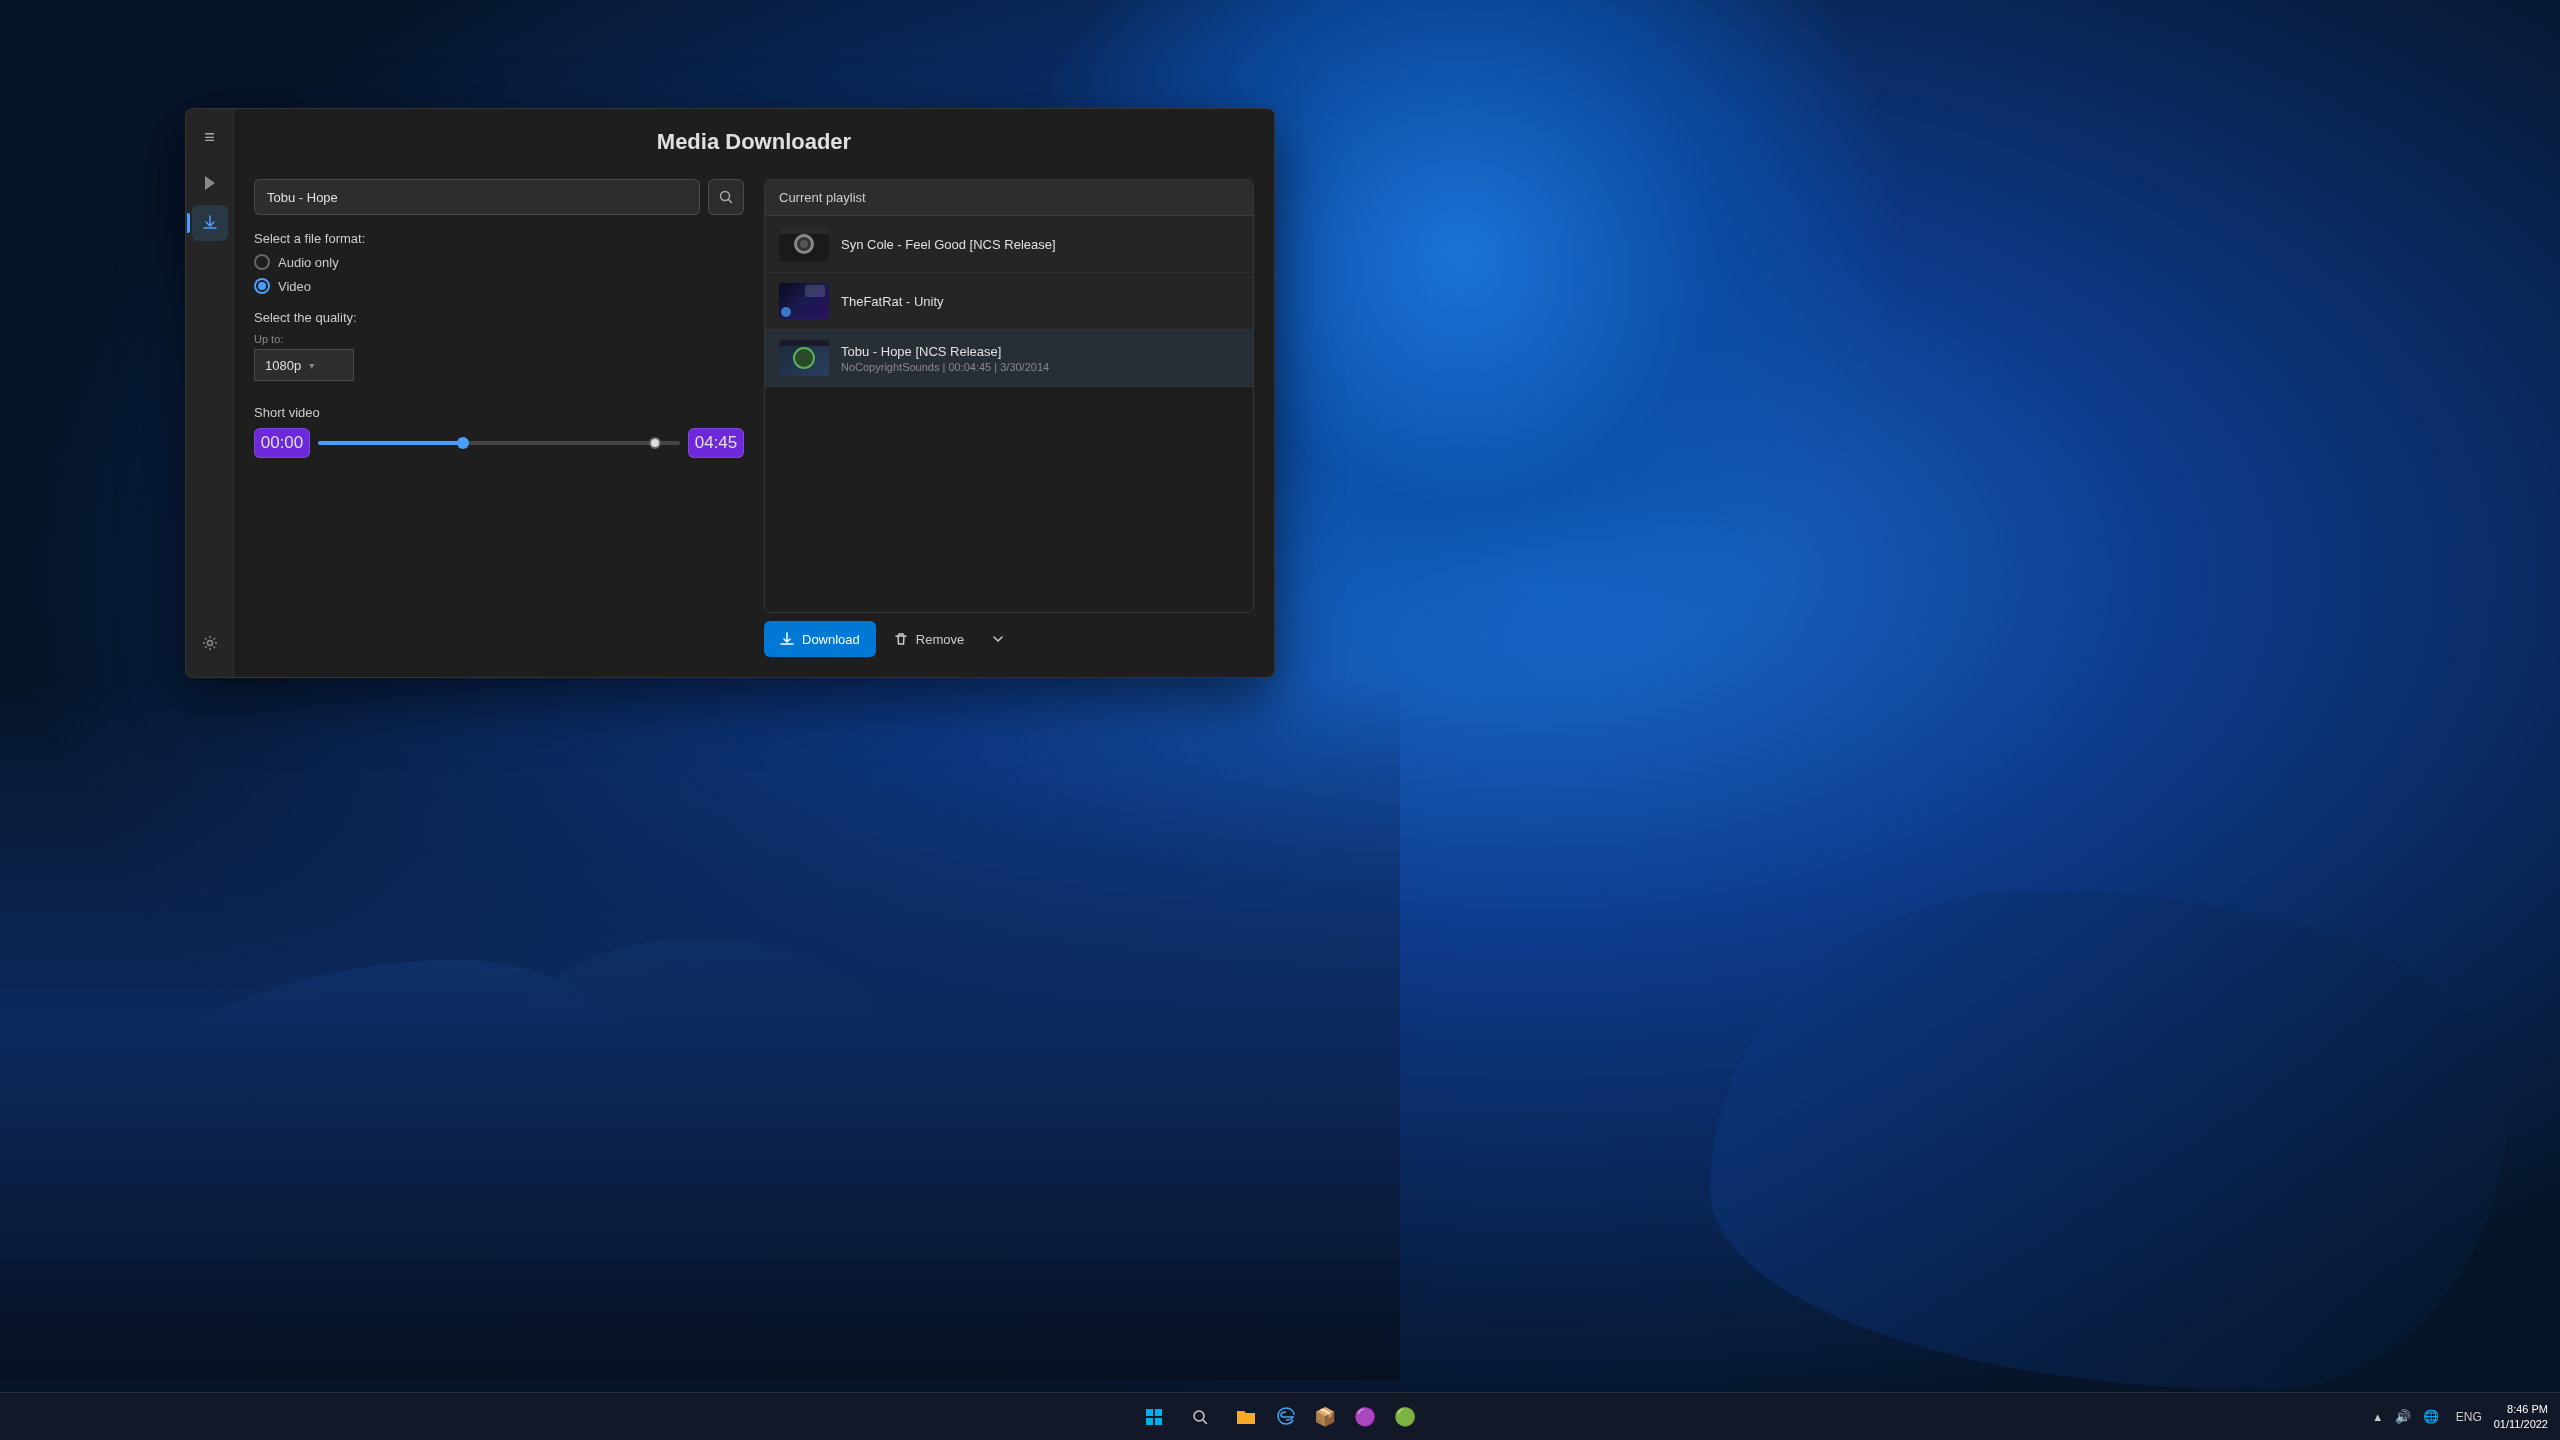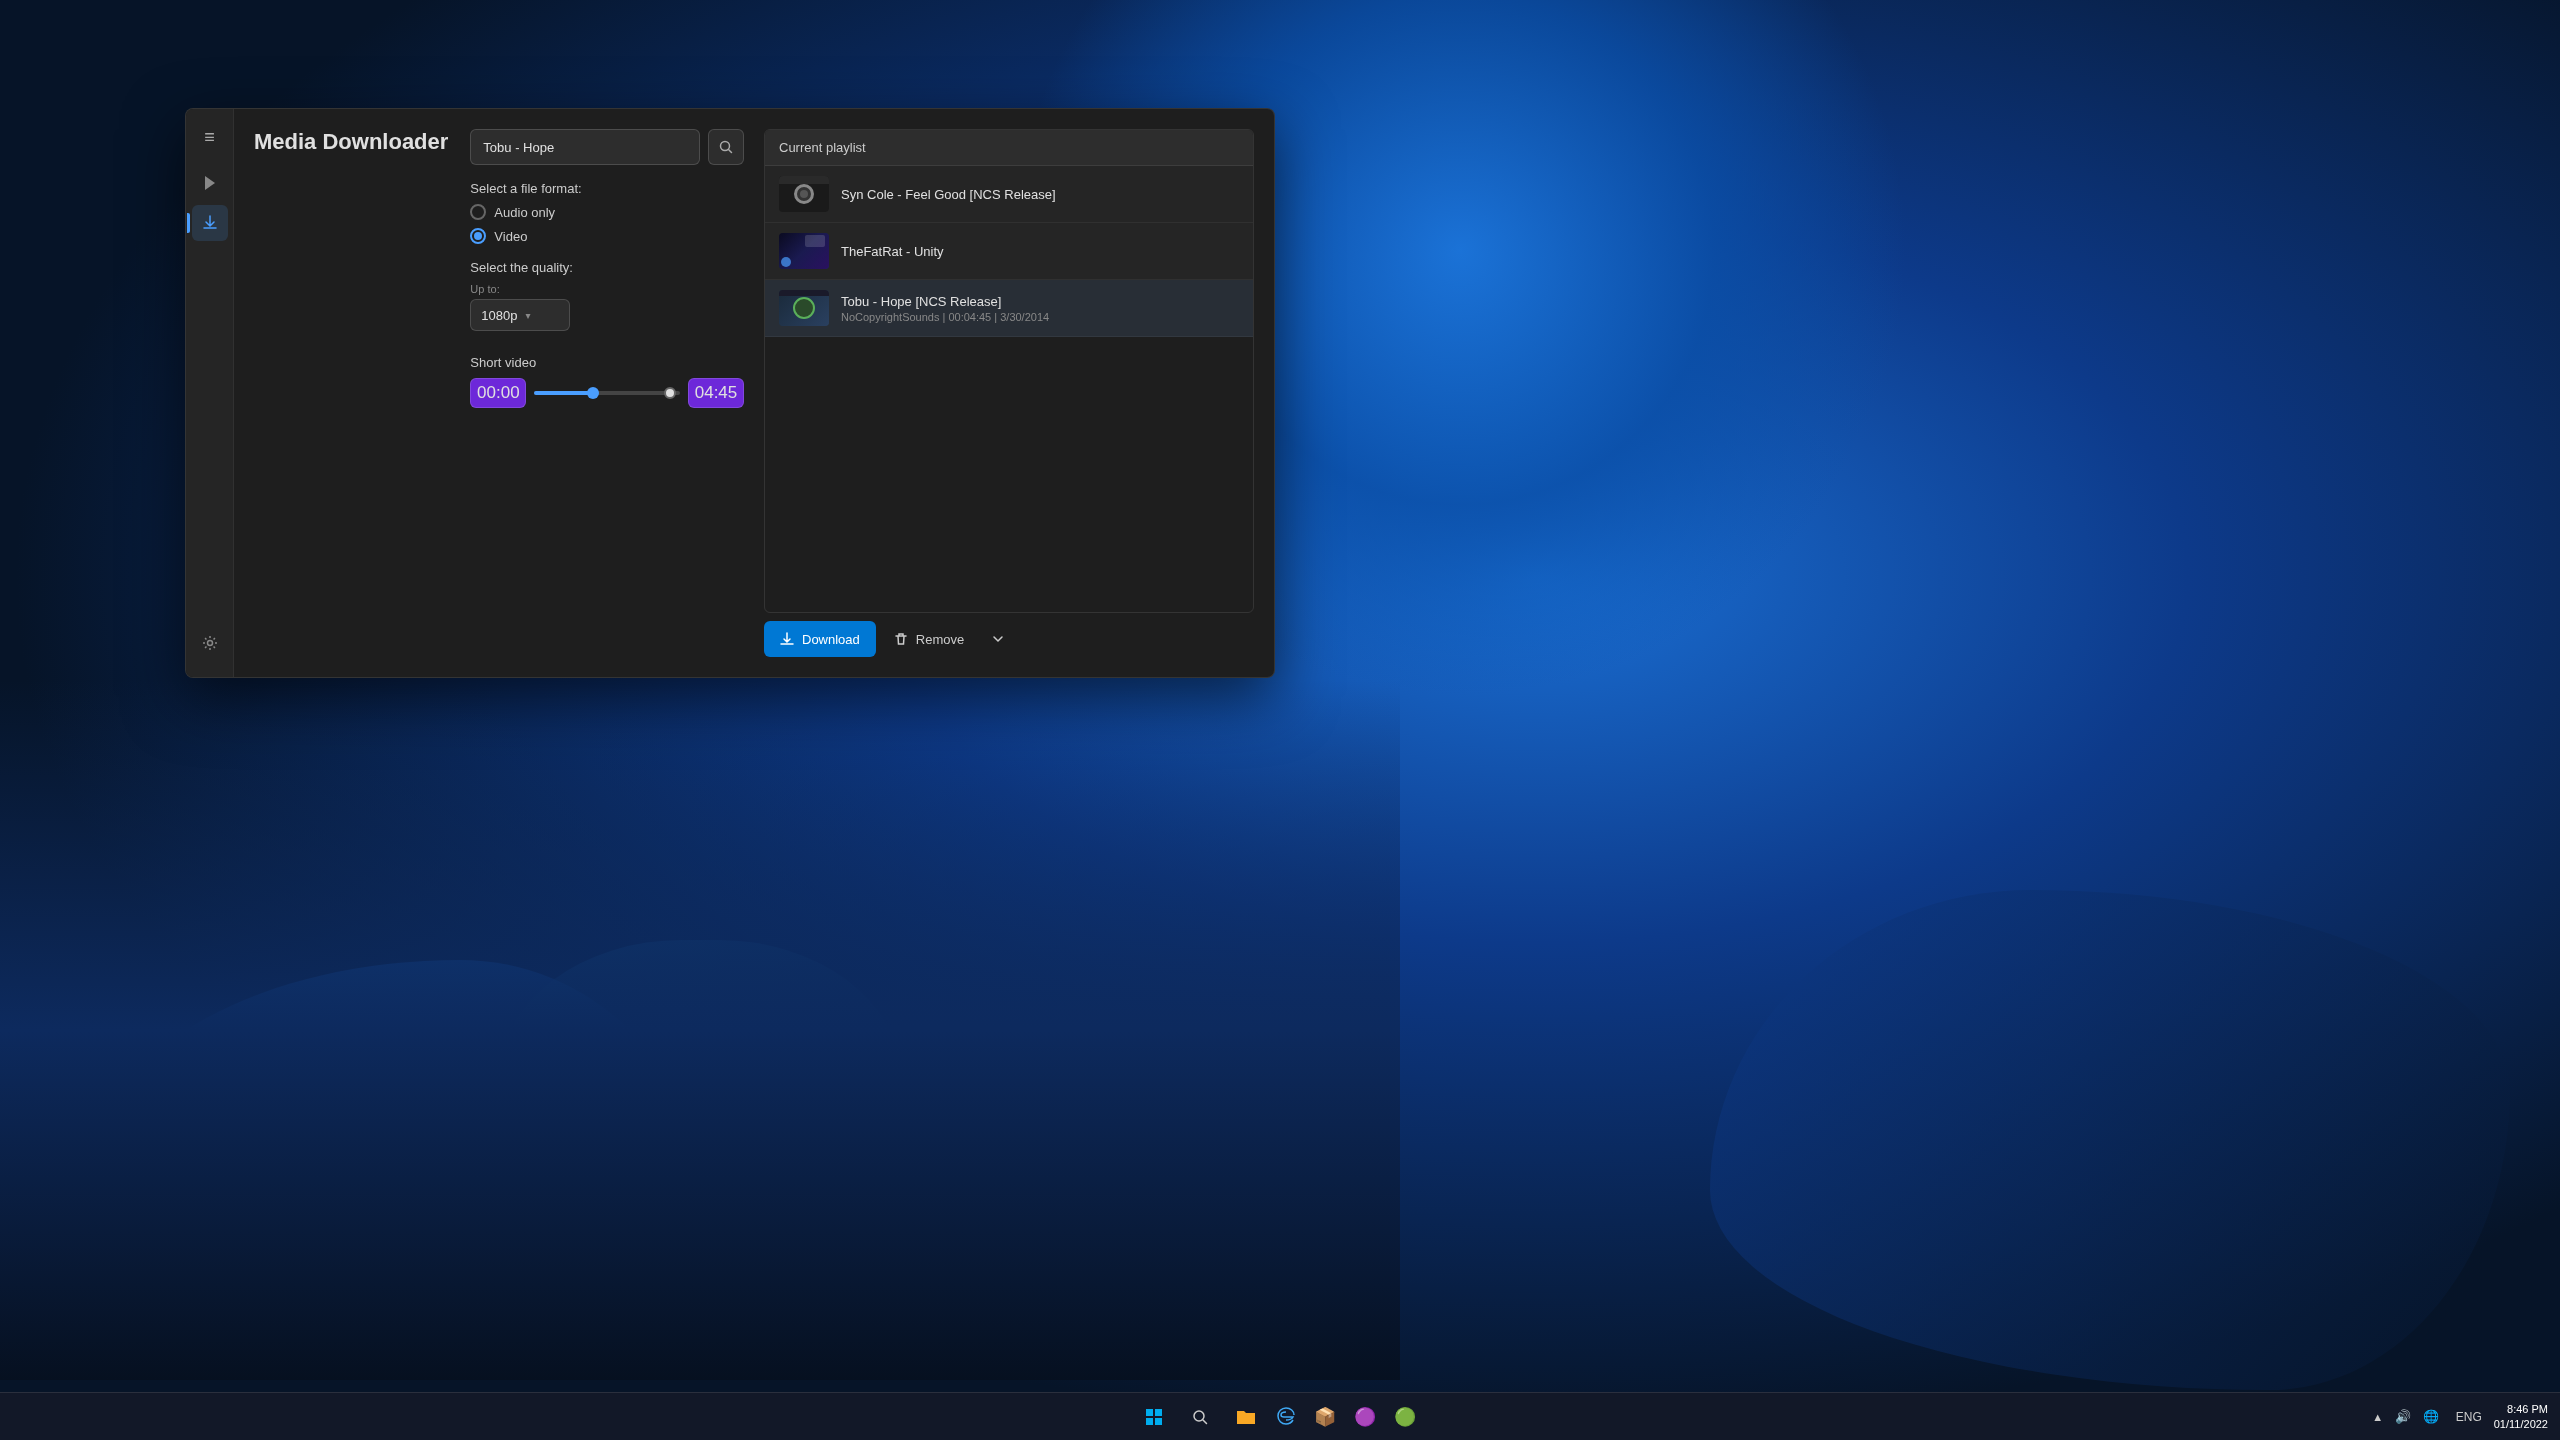--- a/index.html
+++ b/index.html
@@ -201,23 +201,23 @@
       border-radius: 0 2px 2px 0;
     }
     .sidebar-bottom {
       margin-top: auto;
     }
 
     
     .main-content {
       flex: 1;
       display: flex;
+      flex-direction: column;
       padding: 20px;
       overflow: hidden;
-      gap: 22px;
     }
     .page-title {
       font-size: 22px;
       color: #e0e0e0;
       font-weight: 600;
       text-align: center;
       margin-bottom: 24px;
     }
 
     
@@ -312,21 +312,21 @@
     .quality-section { margin-top: 0; }
     .up-to-label {
       font-size: 11px;
       color: #888;
       margin-bottom: 4px;
     }
     .quality-dropdown {
       height: 32px;
       background: #2d2d2d;
       border: 1px solid rgba(255,255,255,0.15);
-      border-radius: 6px;
+      border-radius: 0;
       color: #e0e0e0;
       padding: 8px 10px;
       font-size: 13px;
       display: flex;
       align-items: center;
       gap: 8px;
       cursor: pointer;
       width: 100px;
     }
     .quality-dropdown span { flex: 1; }

